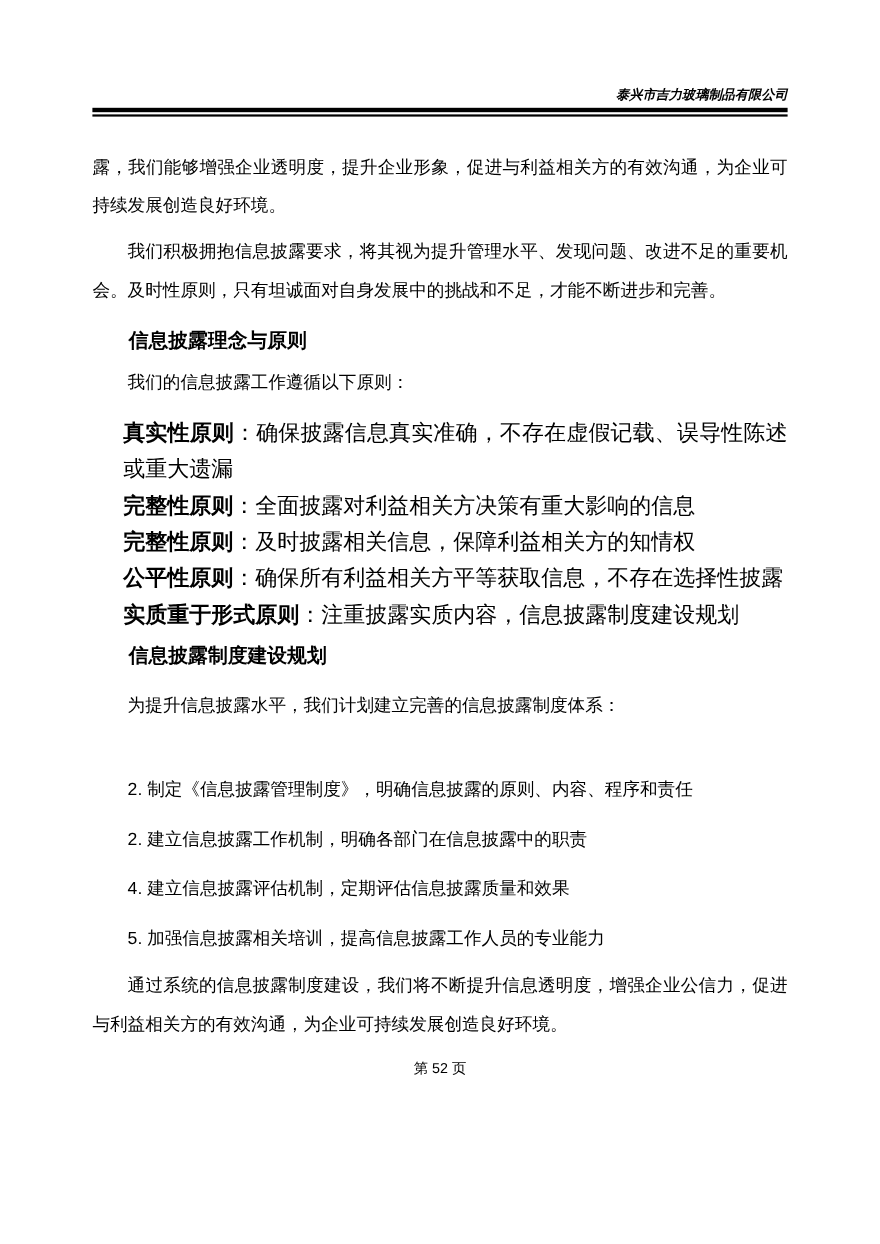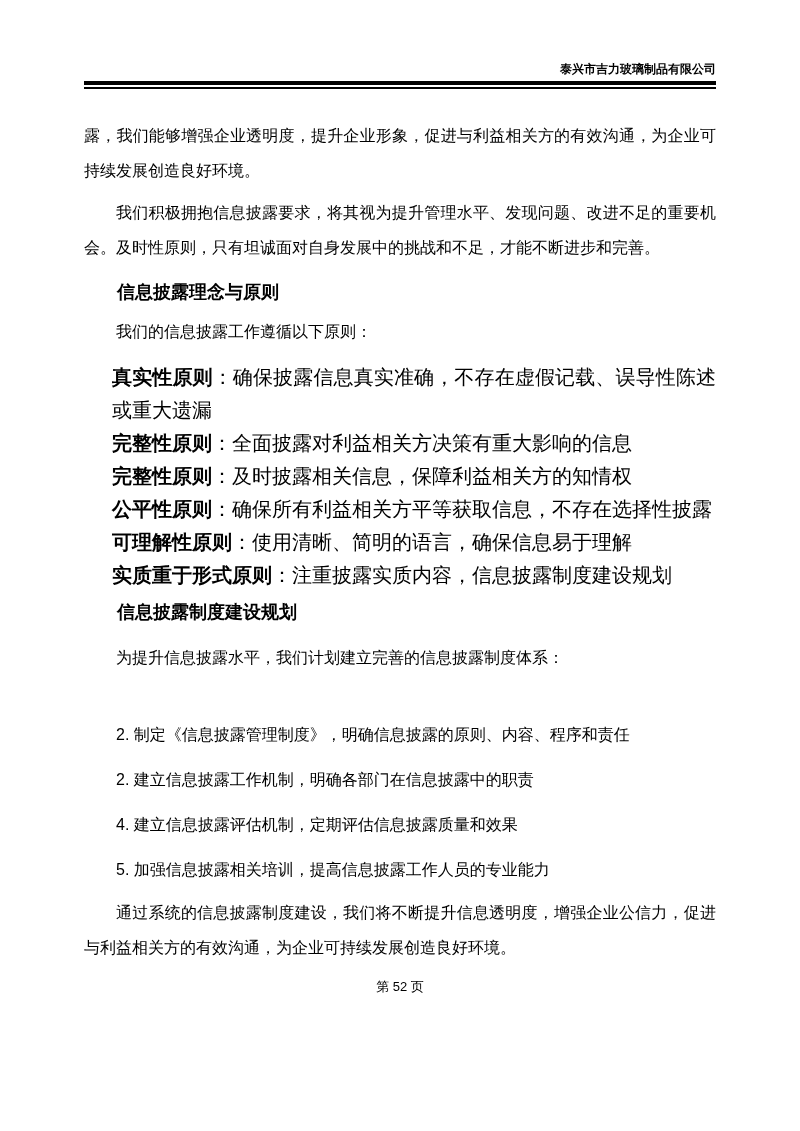--- a/index.html
+++ b/index.html
@@ -16,21 +16,21 @@
     width: 800px;
     height: 1131px;
     background: #ffffff;
     overflow: hidden;
   }
   .content {
     margin-left: 84px;
     width: 632px;
   }
   
-  .header { padding-top: 62px; }
+  .header { padding-top: 79px; font-style: italic; }
   .company {
     font-size: 12px;
     font-weight: bold;
     text-align: right;
     line-height: 15px;
   }
   .rule-thick { height: 4px; background: #000000; margin-top: 4px; }
   .rule-thin  { height: 2px; background: #000000; margin-top: 2px; }
 
   p { margin: 0; }
@@ -99,21 +99,20 @@
     <p class="para indent p2">我们积极拥抱信息披露要求，将其视为提升管理水平、发现问题、改进不足的重要机会。及时性原则，只有坦诚面对自身发展中的挑战和不足，才能不断进步和完善。</p>
 
     <h2 class="heading h-principles">信息披露理念与原则</h2>
     <p class="para indent lead1">我们的信息披露工作遵循以下原则：</p>
 
     <div class="principles">
       <p class="principle"><span class="plabel">真实性原则</span><span>：确保披露信息真实准确，不存在虚假记载、误导性陈述或重大遗漏</span></p>
       <p class="principle"><span class="plabel">完整性原则</span><span>：全面披露对利益相关方决策有重大影响的信息</span></p>
       <p class="principle"><span class="plabel">完整性原则</span><span>：及时披露相关信息，保障利益相关方的知情权</span></p>
       <p class="principle"><span class="plabel">公平性原则</span><span>：确保所有利益相关方平等获取信息，不存在选择性披露</span></p>
-      <p class="principle"><span class="plabel">可理解性原则</span><span>：使用清晰、简明的语言，确保信息易于理解</span></p>
       <p class="principle"><span class="plabel">实质重于形式原则</span><span>：注重披露实质内容，信息披露制度建设规划</span></p>
     </div>
 
     <h2 class="heading h-plan">信息披露制度建设规划</h2>
     <p class="para indent lead2">为提升信息披露水平，我们计划建立完善的信息披露制度体系：</p>
 
     <div class="plan">
       <p class="plan-item">2. 制定《信息披露管理制度》，明确信息披露的原则、内容、程序和责任</p>
       <p class="plan-item">2. 建立信息披露工作机制，明确各部门在信息披露中的职责</p>
       <p class="plan-item">4. 建立信息披露评估机制，定期评估信息披露质量和效果</p>

